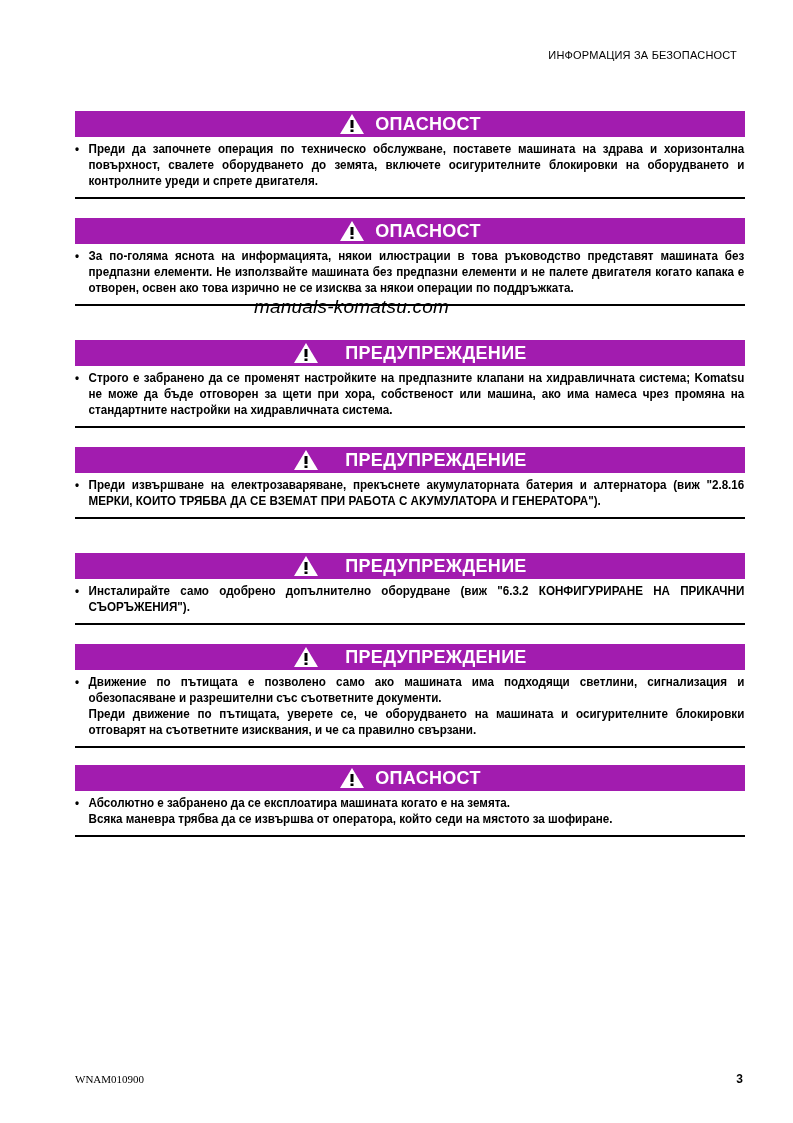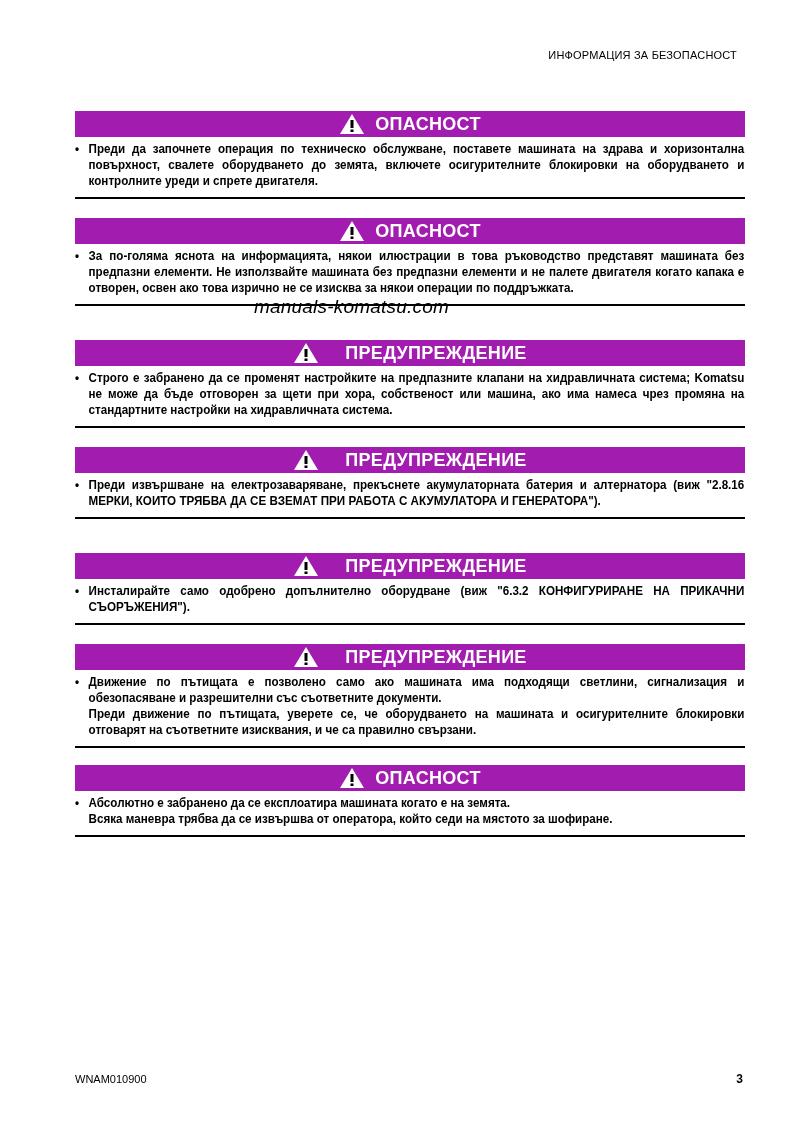--- a/index.html
+++ b/index.html
@@ -27,21 +27,21 @@
   }
   .body-text p { margin: 0; padding-left: 14px; position: relative; }
   .body-text p.bullet::before {
     content: "•"; position: absolute; left: 0; top: 0; font-size: 12px;
   }
   .rule { height: 2px; background: #000; margin-top: 4px; }
   .watermark {
     position: absolute; left: 254px; top: 296px;
     font-size: 19px; font-weight: normal; letter-spacing: 0.2px; font-style: italic;
   }
-  .footer-code { position: absolute; left: 75px; top: 1073px; font-size: 11px; }
+  .footer-code { position: absolute; left: 75px; top: 1073px; font-size: 11px; font-family: Liberation Serif, serif; }
   .footer-page { position: absolute; right: 50px; top: 1072px; font-size: 12px; font-weight: bold; }
 </style>
 </head>
 <body>
 
 <div class="running-header">ИНФОРМАЦИЯ ЗА БЕЗОПАСНОСТ</div>
 
 <div class="notice" style="top:111px;">
   <div class="banner danger">
     <span class="icon">

